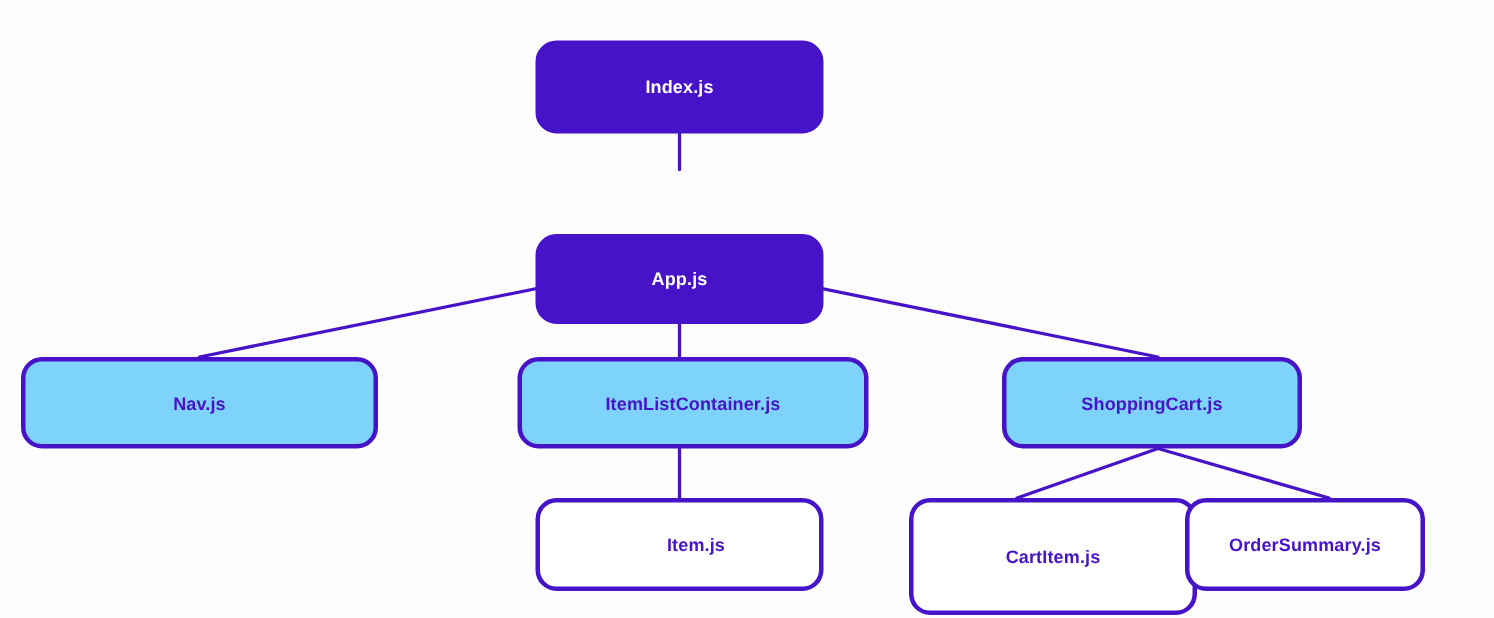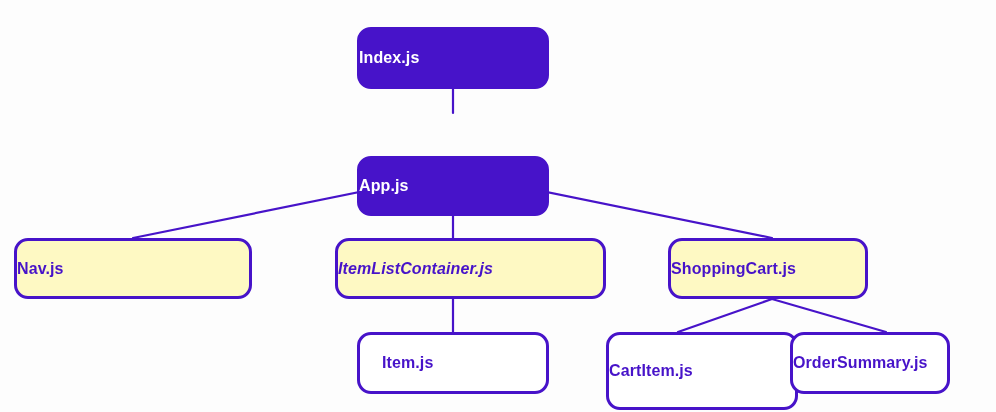--- a/index.html
+++ b/index.html
@@ -23,35 +23,35 @@
     left: 0;
     top: 0;
     width: 996px;
     height: 412px;
   }
   .node {
     position: absolute;
     box-sizing: border-box;
     display: flex;
     align-items: center;
-    justify-content: flex-start;
+    justify-content: center;
     border-radius: 14px;
-    font-size: 16px;
+    font-size: 12px;
     font-weight: bold;
     letter-spacing: 0.1px;
     white-space: nowrap;
     z-index: 2;
   }
   .node.filled {
     background: #4713c9;
     color: #ffffff;
     border: 2px solid #4713c9;
   }
   .node.tinted {
-    background: #fef9c3;
+    background: #7dd3fc;
     color: #4713c9;
     border: 3px solid #4713c9;
   }
   .node.plain {
     background: #ffffff;
     color: #4713c9;
     border: 3px solid #4713c9;
   }
   .node-label {
     pointer-events: none;
@@ -79,21 +79,21 @@
   </div>
 
   <div class="node filled" style="left: 357px; top: 113px; width: 192px; height: 60px; margin-top: 43px;">
     <span class="node-label">App.js</span>
   </div>
 
   <div class="node tinted" style="left: 14px; top: 238px; width: 238px; height: 61px;">
     <span class="node-label">Nav.js</span>
   </div>
 
-  <div class="node tinted" style="left: 335px; top: 238px; width: 271px; height: 61px; font-style: italic;">
+  <div class="node tinted" style="left: 345px; top: 238px; width: 234px; height: 61px;">
     <span class="node-label">ItemListContainer.js</span>
   </div>
 
   <div class="node tinted" style="left: 668px; top: 238px; width: 200px; height: 61px;">
     <span class="node-label">ShoppingCart.js</span>
   </div>
 
   <div class="node plain" style="left: 357px; top: 332px; width: 192px; height: 62px; padding-left: 22px;">
     <span class="node-label">Item.js</span>
   </div>

